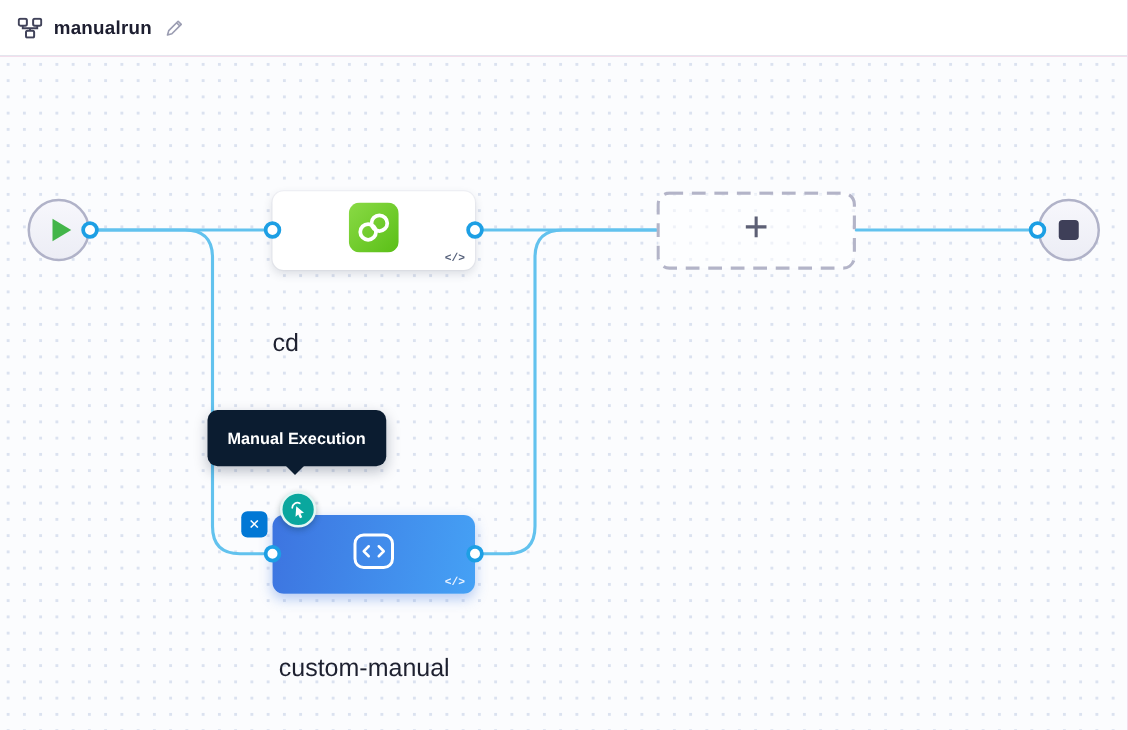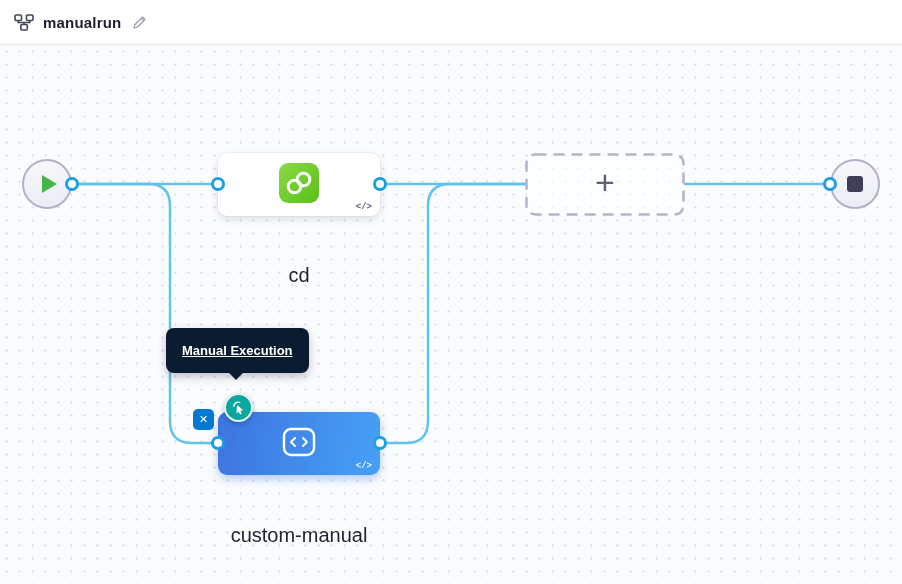--- a/index.html
+++ b/index.html
@@ -45,42 +45,42 @@
                 font-size:9px; font-weight:bold; color:#55607a; }
   .code-badge.light { color:#eaf3ff; }
 
   
   .add-stage { position:absolute; left:525px; top:108px; width:160px; height:63px; z-index:2; cursor:pointer; }
   .add-stage .plus { position:absolute; left:0; top:0; width:160px; height:63px;
                      display:flex; align-items:center; justify-content:center;
                      font-size:34px; font-weight:300; color:#5d6075; padding-bottom:4px; }
 
   
-  .stage-label { position:absolute; text-align:center; font-size:20px; color:var(--stage_label,#1e2130); z-index:2; }
+  .stage-label { position:absolute; font-size:20px; color:var(--stage_label,#1e2130); z-index:2; }
   .cd-label     { left:218px; top:219px; width:162px; }
   .add-label    { left:515px; top:219px; width:180px; }
-  .custom-label { left:208px; top:479px; width:182px; }
+  .custom-label { left:223px; top:479px; width:182px; }
 
   
   .port { position:absolute; width:14px; height:14px; border-radius:50%; background:#fff;
           border:3px solid var(--port,#1d9fe4); z-index:4; cursor:crosshair; }
 
   
   .close-btn { position:absolute; left:193px; top:364px; width:21px; height:21px; border:none;
                border-radius:5px; background:var(--delete_btn,#0278d5); color:#fff; z-index:5;
                display:flex; align-items:center; justify-content:center; font-size:11px; cursor:pointer; }
   .manual-badge { position:absolute; left:224px; top:348px; width:29px; height:29px; border-radius:50%;
                   background:var(--manual_badge,#0aa79e); border:2px solid #e3f6f4;
                   box-shadow:0 2px 5px rgba(0,40,40,.3); z-index:5;
                   display:flex; align-items:center; justify-content:center; cursor:pointer; }
 
   
   .tooltip { position:absolute; left:166px; top:283px; background:var(--tooltip_bg,#0b1c30); color:#fff;
              font-size:13px; font-weight:bold; padding:15px 16px; border-radius:8px; z-index:6;
-             box-shadow:0 4px 10px rgba(10,25,50,.25); white-space:nowrap;text-decoration:underline; }
+             box-shadow:0 4px 10px rgba(10,25,50,.25); white-space:nowrap; }
   .tooltip::after { content:""; position:absolute; left:62px; bottom:-7px; width:0; height:0;
              border-left:8px solid transparent; border-right:8px solid transparent;
              border-top:8px solid var(--tooltip_bg,#0b1c30); }
 </style>
 </head>
 <body>
 
 <div class="screen">
 
   <header class="topbar">

